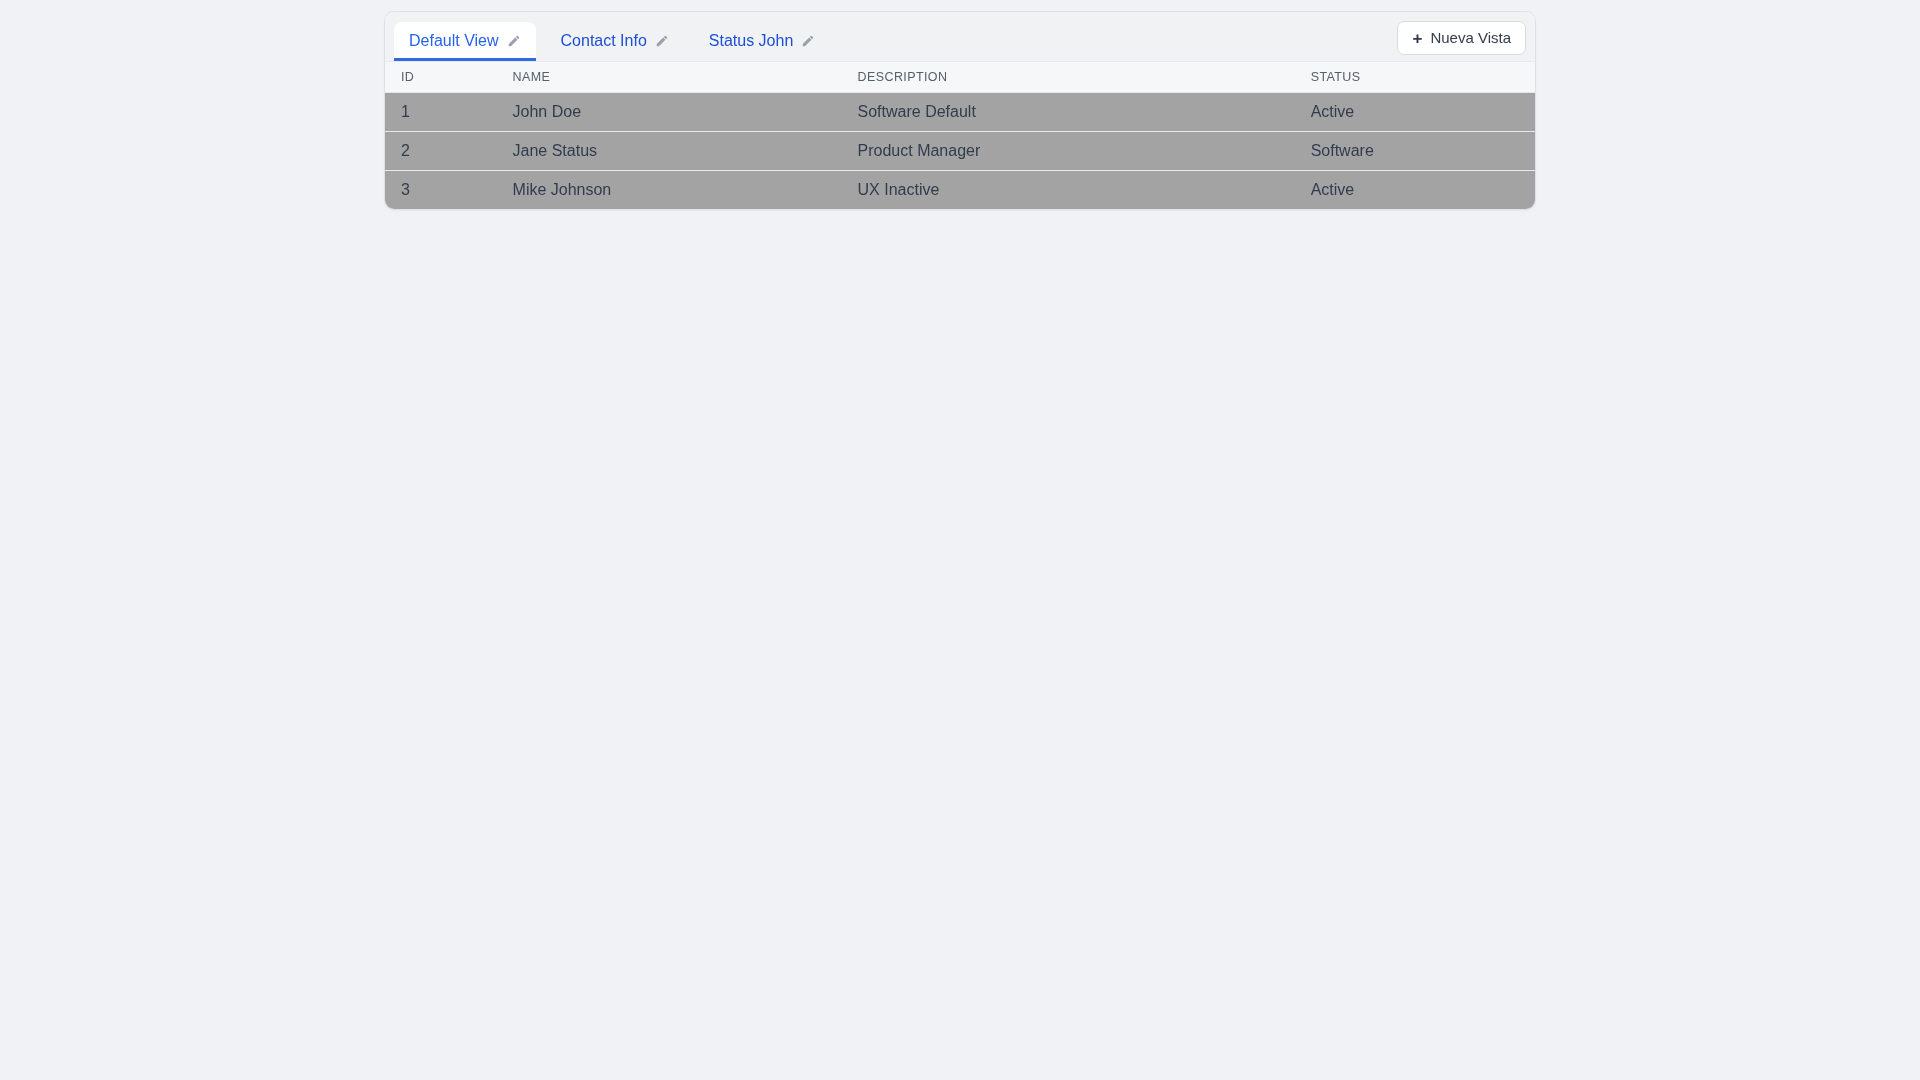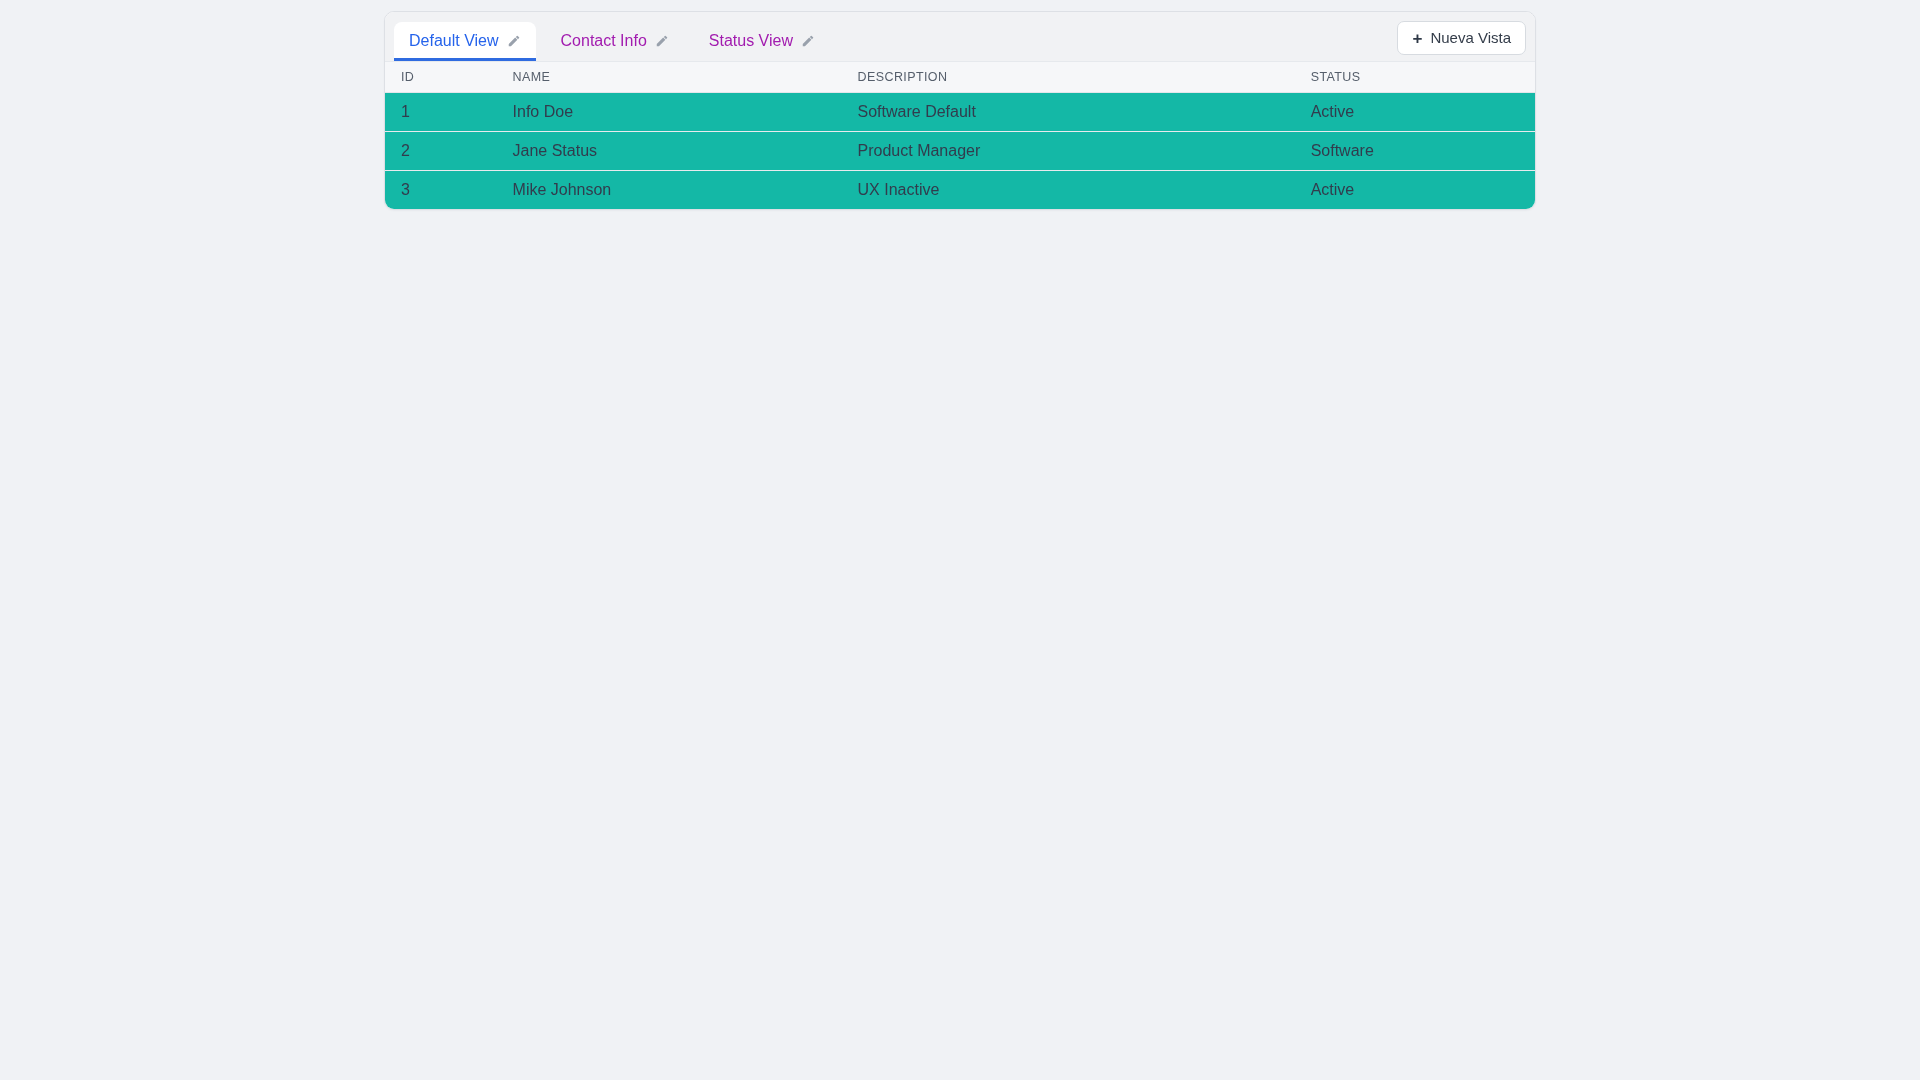--- a/index.html
+++ b/index.html
@@ -31,21 +31,21 @@
     align-items: flex-end;
     gap: 10px;
   }
   .tab {
     display: flex;
     align-items: center;
     gap: 8px;
     padding: 9px 15px 8px 15px;
     font-size: 16px;
     line-height: 19px;
-    color: #a21caf;
+    color: #1d4ed8;
     background: transparent;
     border: none;
     border-bottom: 3px solid transparent;
     border-radius: 8px 8px 0 0;
     cursor: pointer;
     font-family: inherit;
     white-space: nowrap;
   }
   .tab.active {
     background: #ffffff;
@@ -73,21 +73,21 @@
   }
   .btn-new .plus {
     font-weight: 700;
     font-size: 17px;
     line-height: 17px;
     color: #2f3947;
   }
   table {
     width: 100%;
     border-collapse: collapse;
-    background: #14b8a6;
+    background: #a3a3a3;
   }
   thead th {
     background: #f6f7f9;
     text-align: left;
     font-size: 12.5px;
     font-weight: 500;
     letter-spacing: 0.4px;
     color: #555e6b;
     padding: 8px 16px;
     border-top: 1px solid #e6e9ed;
@@ -120,21 +120,21 @@
       <button class="tab">
         <span class="tab-label">Contact Info</span>
         <span class="pencil">
           <svg width="14" height="14" viewBox="0 0 24 24" fill="#99a1ac">
               <path d="M3 17.25V21h3.75L17.81 9.94l-3.75-3.75L3 17.25zM20.71 7.04a1 1 0 0 0 0-1.41l-2.34-2.34a1 1 0 0 0-1.41 0l-1.83 1.83 3.75 3.75 1.83-1.83z"></path>
             </svg>
         </span>
       </button>
 
       <button class="tab">
-        <span class="tab-label">Status View</span>
+        <span class="tab-label">Status John</span>
         <span class="pencil">
           <svg width="14" height="14" viewBox="0 0 24 24" fill="#99a1ac">
               <path d="M3 17.25V21h3.75L17.81 9.94l-3.75-3.75L3 17.25zM20.71 7.04a1 1 0 0 0 0-1.41l-2.34-2.34a1 1 0 0 0-1.41 0l-1.83 1.83 3.75 3.75 1.83-1.83z"></path>
             </svg>
         </span>
       </button>
 
     </div>
 
     <button class="btn-new">
@@ -154,21 +154,21 @@
       <tr>
         <th>ID</th>
         <th>NAME</th>
         <th>DESCRIPTION</th>
         <th>STATUS</th>
       </tr>
     </thead>
     <tbody>
       <tr>
         <td>1</td>
-        <td>Info Doe</td>
+        <td>John Doe</td>
         <td>Software Default</td>
         <td>Active</td>
       </tr>
       <tr>
         <td>2</td>
         <td>Jane Status</td>
         <td>Product Manager</td>
         <td>Software</td>
       </tr>
       <tr>

